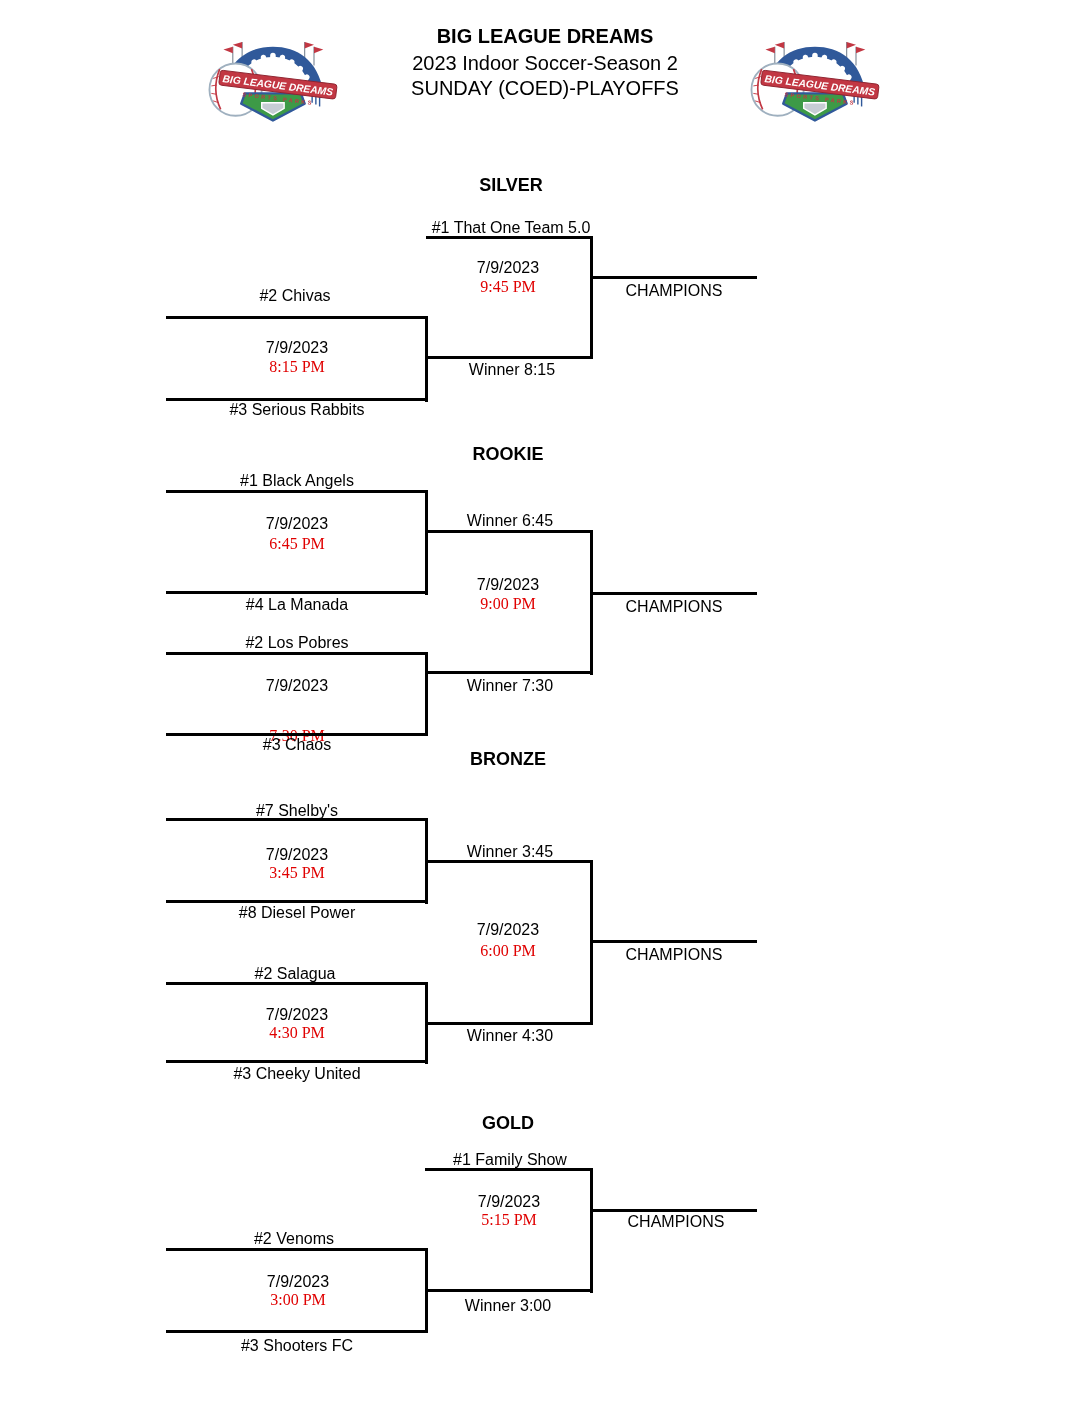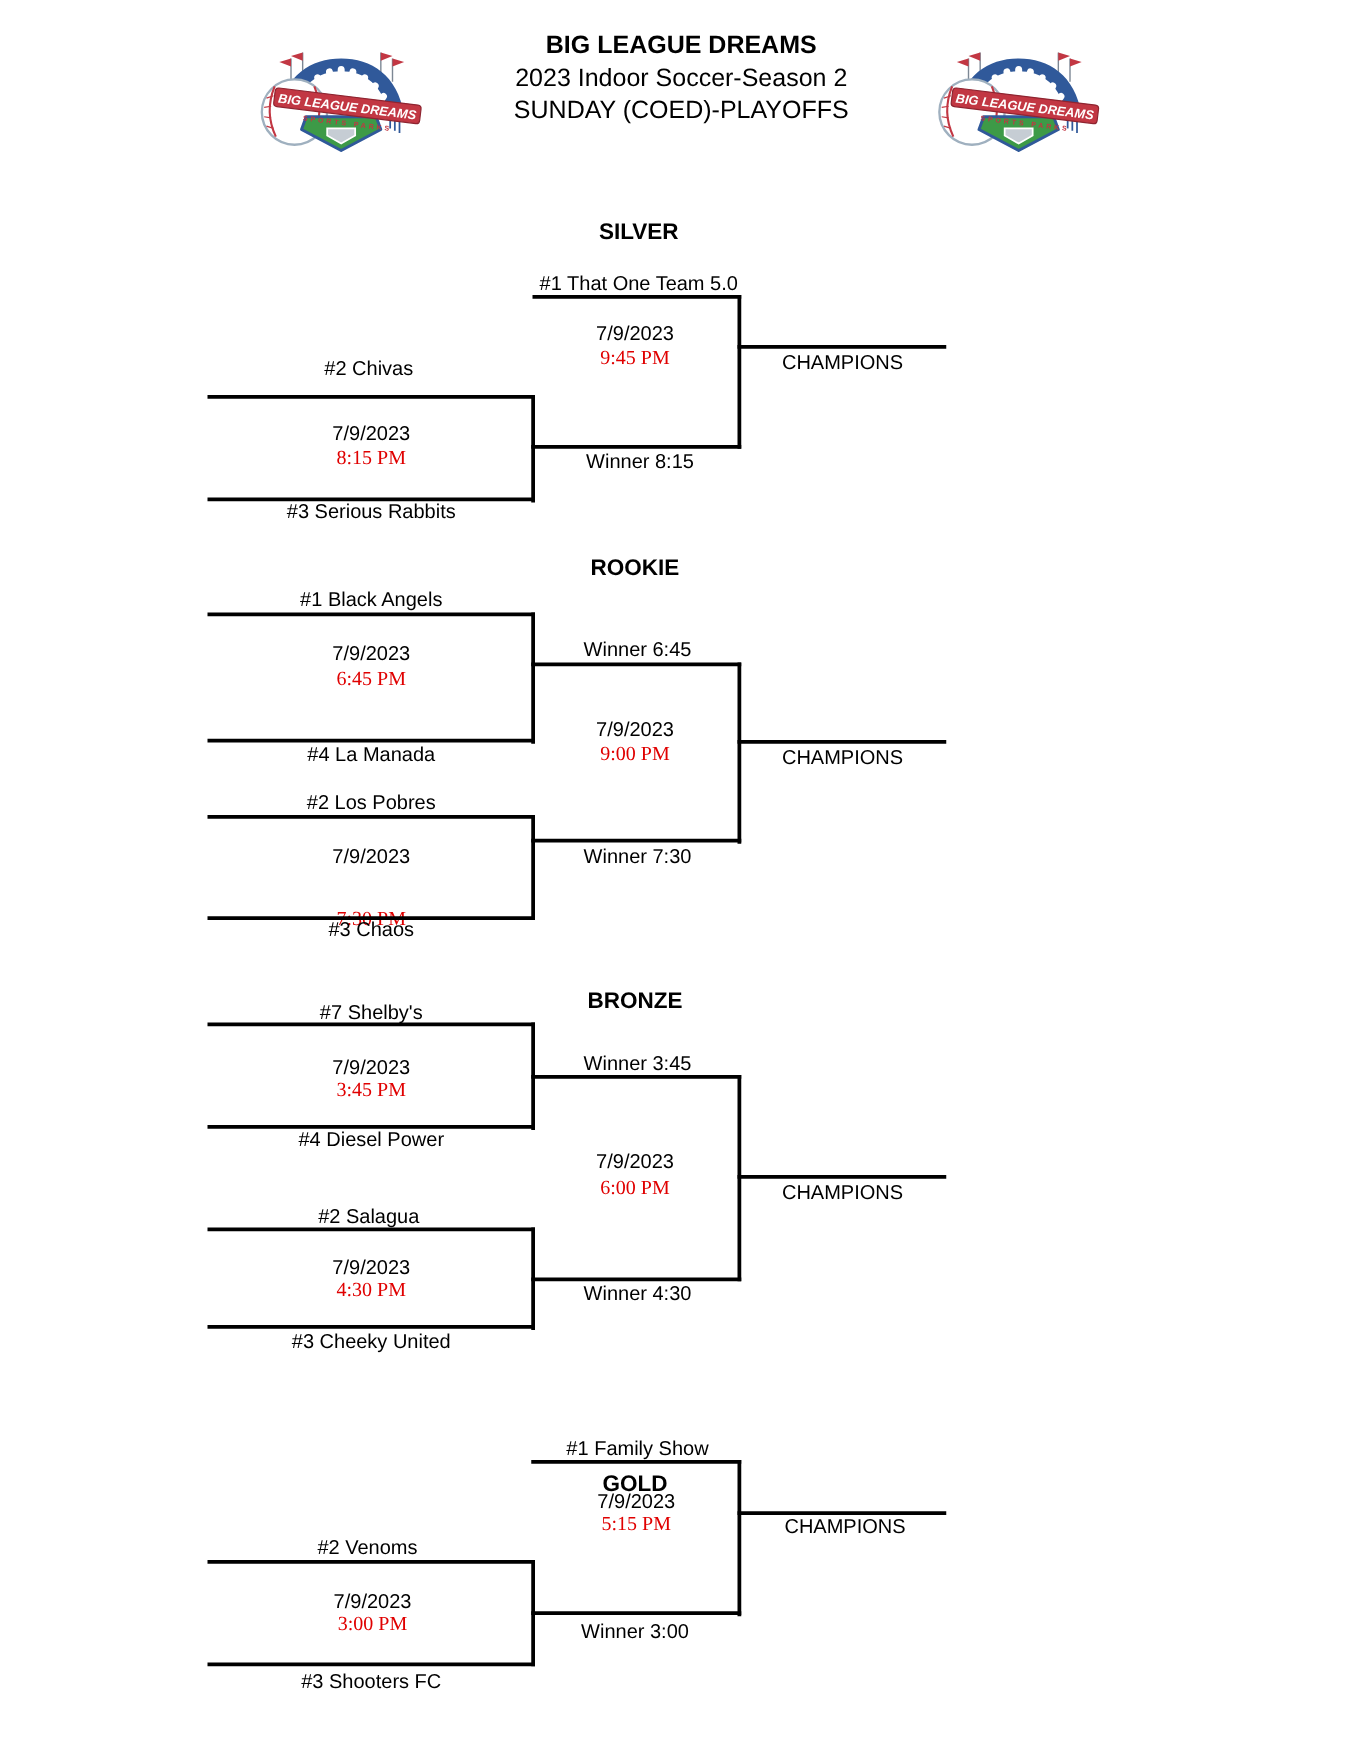--- a/index.html
+++ b/index.html
@@ -157,49 +157,49 @@
   <div class="t" style="left:510px;top:677px">Winner 7:30</div>
 
   <div class="t" style="left:297px;top:634px">#2 Los Pobres</div>
   <div class="hl" style="left:166px;top:652px;width:262px"></div>
   <div class="vl" style="left:425px;top:652px;height:84px"></div>
   <div class="t" style="left:297px;top:677px">7/9/2023</div>
   <div class="t red" style="left:297px;top:727px">7:30 PM</div>
   <div class="hl" style="left:166px;top:733px;width:262px"></div>
   <div class="t" style="left:297px;top:736px">#3 Chaos</div>
 
-  <div class="t sec" style="left:508px;top:790px">BRONZE</div>
+  <div class="t sec" style="left:508px;top:749px">BRONZE</div>
 
   <div class="t" style="left:297px;top:802px">#7 Shelby's</div>
   <div class="hl" style="left:166px;top:818px;width:262px"></div>
   <div class="vl" style="left:425px;top:818px;height:86px"></div>
   <div class="t" style="left:297px;top:846px">7/9/2023</div>
   <div class="t red" style="left:297px;top:864px">3:45 PM</div>
   <div class="hl" style="left:166px;top:900px;width:262px"></div>
-  <div class="t" style="left:297px;top:904px">#4 Diesel Power</div>
+  <div class="t" style="left:297px;top:904px">#8 Diesel Power</div>
 
   <div class="t" style="left:510px;top:843px">Winner 3:45</div>
   <div class="hl" style="left:425px;top:860px;width:168px"></div>
   <div class="vl" style="left:590px;top:860px;height:165px"></div>
   <div class="t" style="left:508px;top:921px">7/9/2023</div>
   <div class="t red" style="left:508px;top:942px">6:00 PM</div>
   <div class="hl" style="left:590px;top:940px;width:167px"></div>
   <div class="t" style="left:674px;top:946px">CHAMPIONS</div>
   <div class="hl" style="left:425px;top:1022px;width:168px"></div>
   <div class="t" style="left:510px;top:1027px">Winner 4:30</div>
 
   <div class="t" style="left:295px;top:965px">#2 Salagua</div>
   <div class="hl" style="left:166px;top:982px;width:262px"></div>
   <div class="vl" style="left:425px;top:982px;height:82px"></div>
   <div class="t" style="left:297px;top:1006px">7/9/2023</div>
   <div class="t red" style="left:297px;top:1024px">4:30 PM</div>
   <div class="hl" style="left:166px;top:1060px;width:262px"></div>
   <div class="t" style="left:297px;top:1065px">#3 Cheeky United</div>
 
-  <div class="t sec" style="left:508px;top:1177px">GOLD</div>
+  <div class="t sec" style="left:508px;top:1113px">GOLD</div>
 
   <div class="t" style="left:510px;top:1151px">#1 Family Show</div>
   <div class="hl" style="left:425px;top:1168px;width:168px"></div>
   <div class="vl" style="left:590px;top:1168px;height:125px"></div>
   <div class="t" style="left:509px;top:1193px">7/9/2023</div>
   <div class="t red" style="left:509px;top:1211px">5:15 PM</div>
   <div class="hl" style="left:590px;top:1209px;width:167px"></div>
   <div class="t" style="left:676px;top:1213px">CHAMPIONS</div>
   <div class="hl" style="left:425px;top:1289px;width:168px"></div>
   <div class="t" style="left:508px;top:1297px">Winner 3:00</div>

